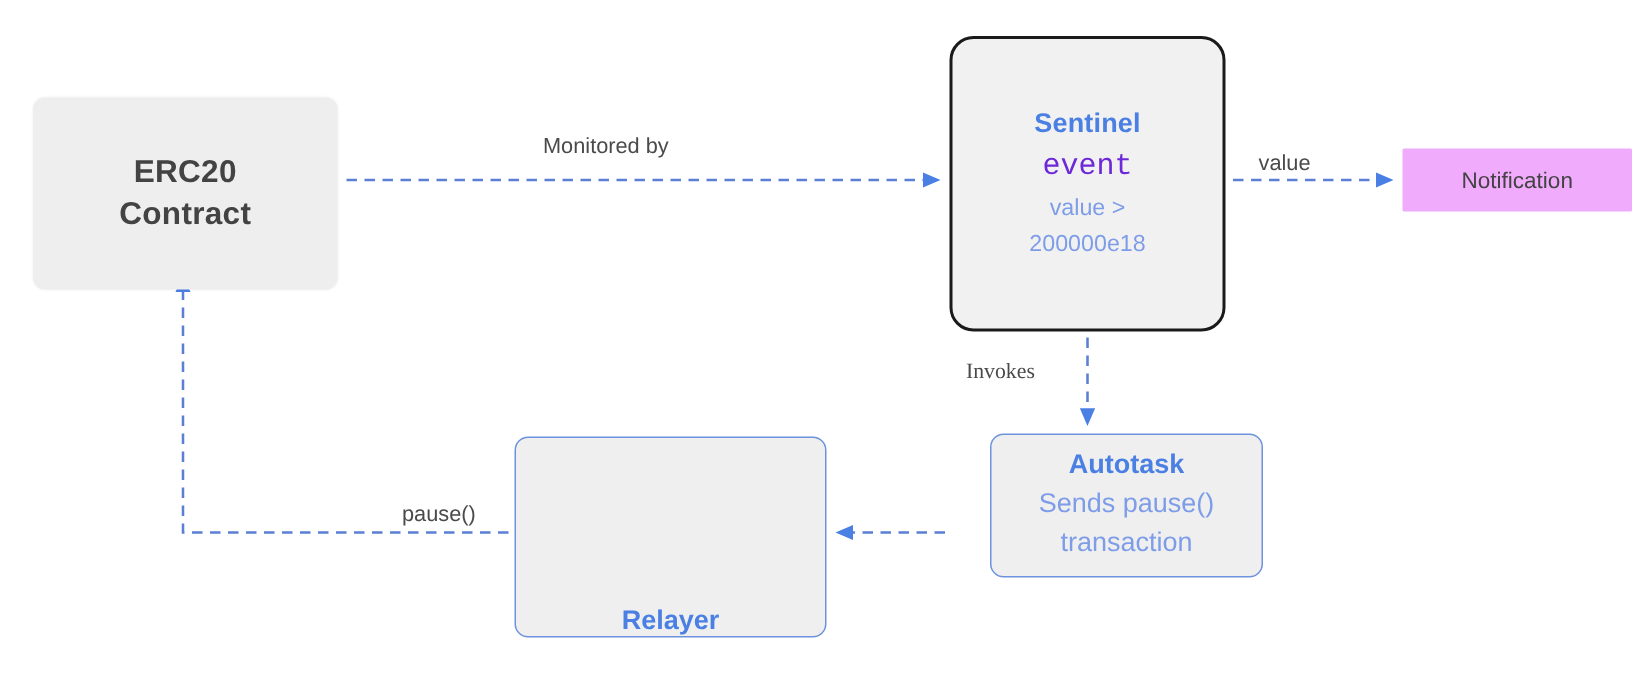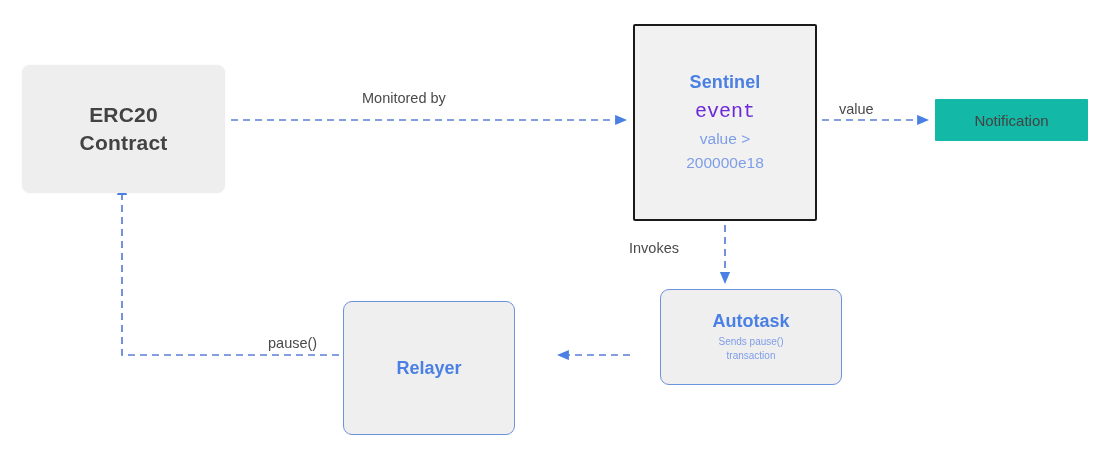--- a/index.html
+++ b/index.html
@@ -54,21 +54,21 @@
   }
 
   
   .node-sentinel {
     left: 633px;
     top: 24px;
     width: 184px;
     height: 197px;
     background: #f1f1f1;
     border: 2.5px solid #1a1a1a;
-    border-radius: 2px;
+    border-radius: 16px;
   }
   .node-sentinel .title {
     font-size: 18px;
     font-weight: bold;
     color: #4a7fe3;
     margin-bottom: 4px;
     letter-spacing: 0.1px;
   }
   .node-sentinel .mono {
     font-family: "Liberation Mono", monospace;
@@ -82,38 +82,39 @@
     line-height: 1.42;
     margin-top: 2px;
   }
 
   
   .node-notification {
     left: 935px;
     top: 99px;
     width: 153px;
     height: 42px;
-    background: #14b8a6;
+    background: #f0abfc;
     border-radius: 1px;
   }
   .node-notification .title {
     font-size: 15px;
     color: #434343;
     font-weight: normal;
   }
 
   
   .node-relayer {
     left: 343px;
-    top: 301px;
-    width: 172px;
+    top: 291px;
+    width: 208px;
     height: 134px;
     background: #efefef;
     border: 1.6px solid #6d93dd;
     border-radius: 9px;
+    justify-content: flex-end;
   }
   .node-relayer .title {
     font-size: 18px;
     font-weight: bold;
     color: #4a7fe3;
   }
 
   
   .node-autotask {
     left: 660px;
@@ -124,34 +125,34 @@
     border: 1.6px solid #6d93dd;
     border-radius: 9px;
   }
   .node-autotask .title {
     font-size: 18px;
     font-weight: bold;
     color: #4a7fe3;
     margin-bottom: 3px;
   }
   .node-autotask .sub {
-    font-size: 10px;
+    font-size: 18px;
     color: #7e9de8;
     line-height: 1.42;
   }
 
   .edge-label {
     position: absolute;
     font-size: 14.5px;
     color: #4a4a4a;
     white-space: nowrap;
   }
   .label-monitored { left: 362px; top: 90px; }
   .label-sends     { left: 839px; top: 101px; }
-  .label-invokes   { left: 629px; top: 240px; }
+  .label-invokes   { left: 644px; top: 240px; font-family: Liberation Serif, serif; }
   .label-pause     { left: 268px; top: 335px; }
 </style>
 </head>
 <body>
 
 <div id="canvas">
 
   <svg id="edges" viewBox="0 0 1100 453" xmlns="http://www.w3.org/2000/svg">
     <defs>
       <marker id="arrow" markerWidth="8" markerHeight="8" refX="6.4" refY="3" orient="auto" markerUnits="strokeWidth">

